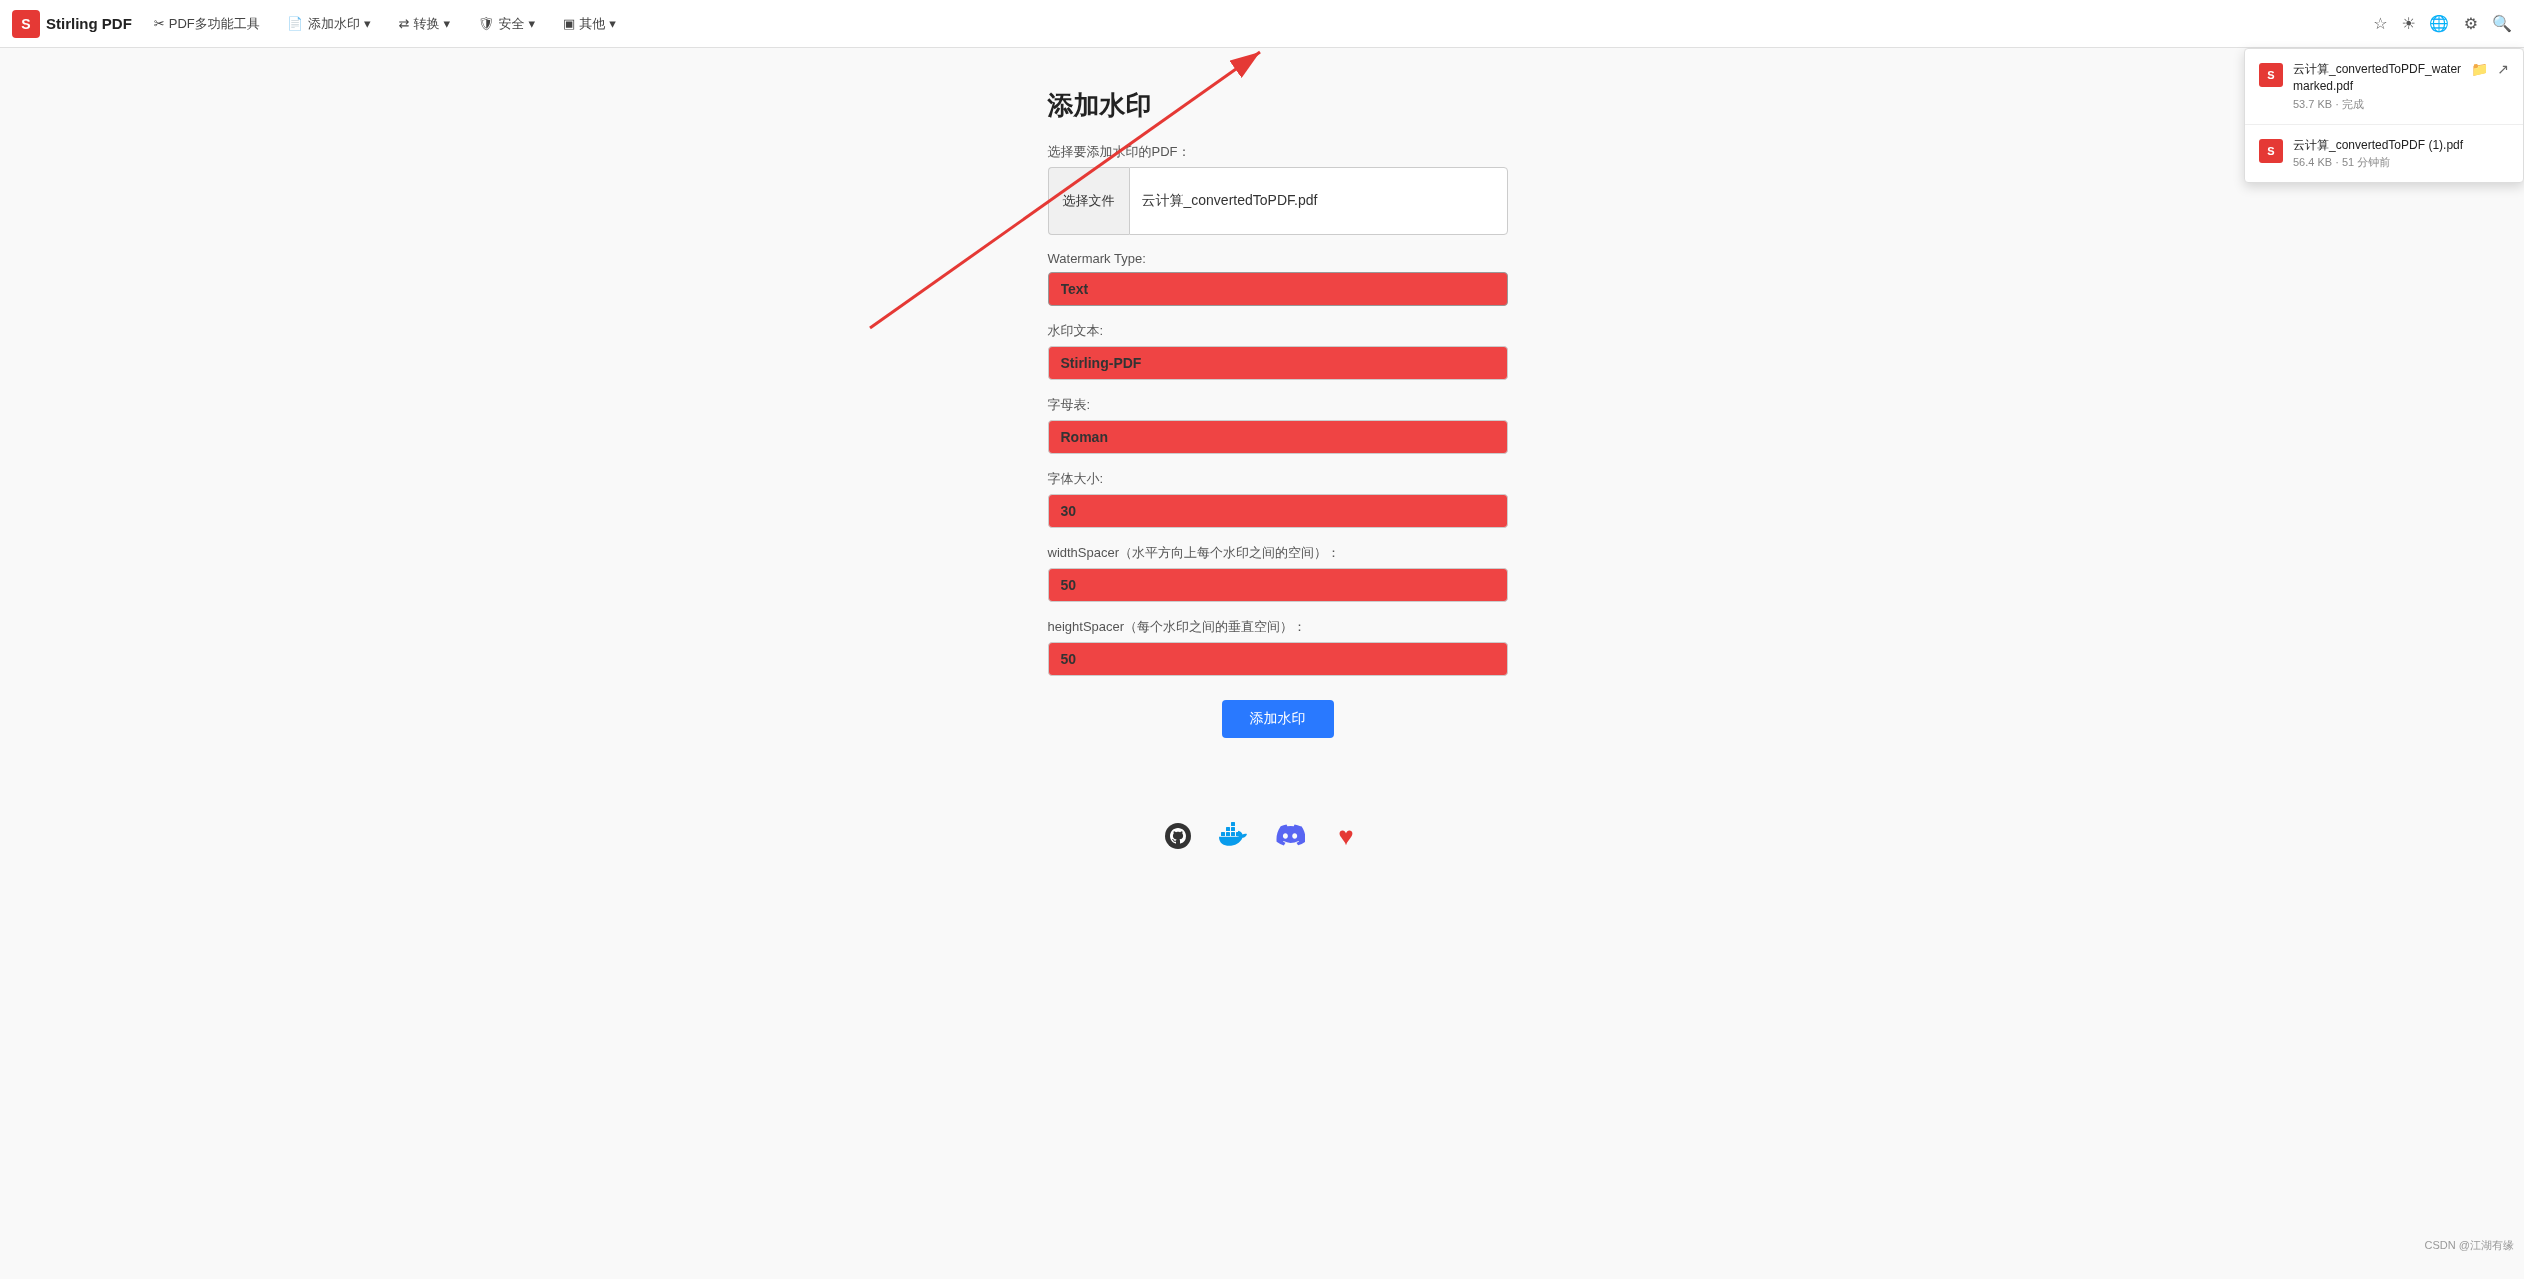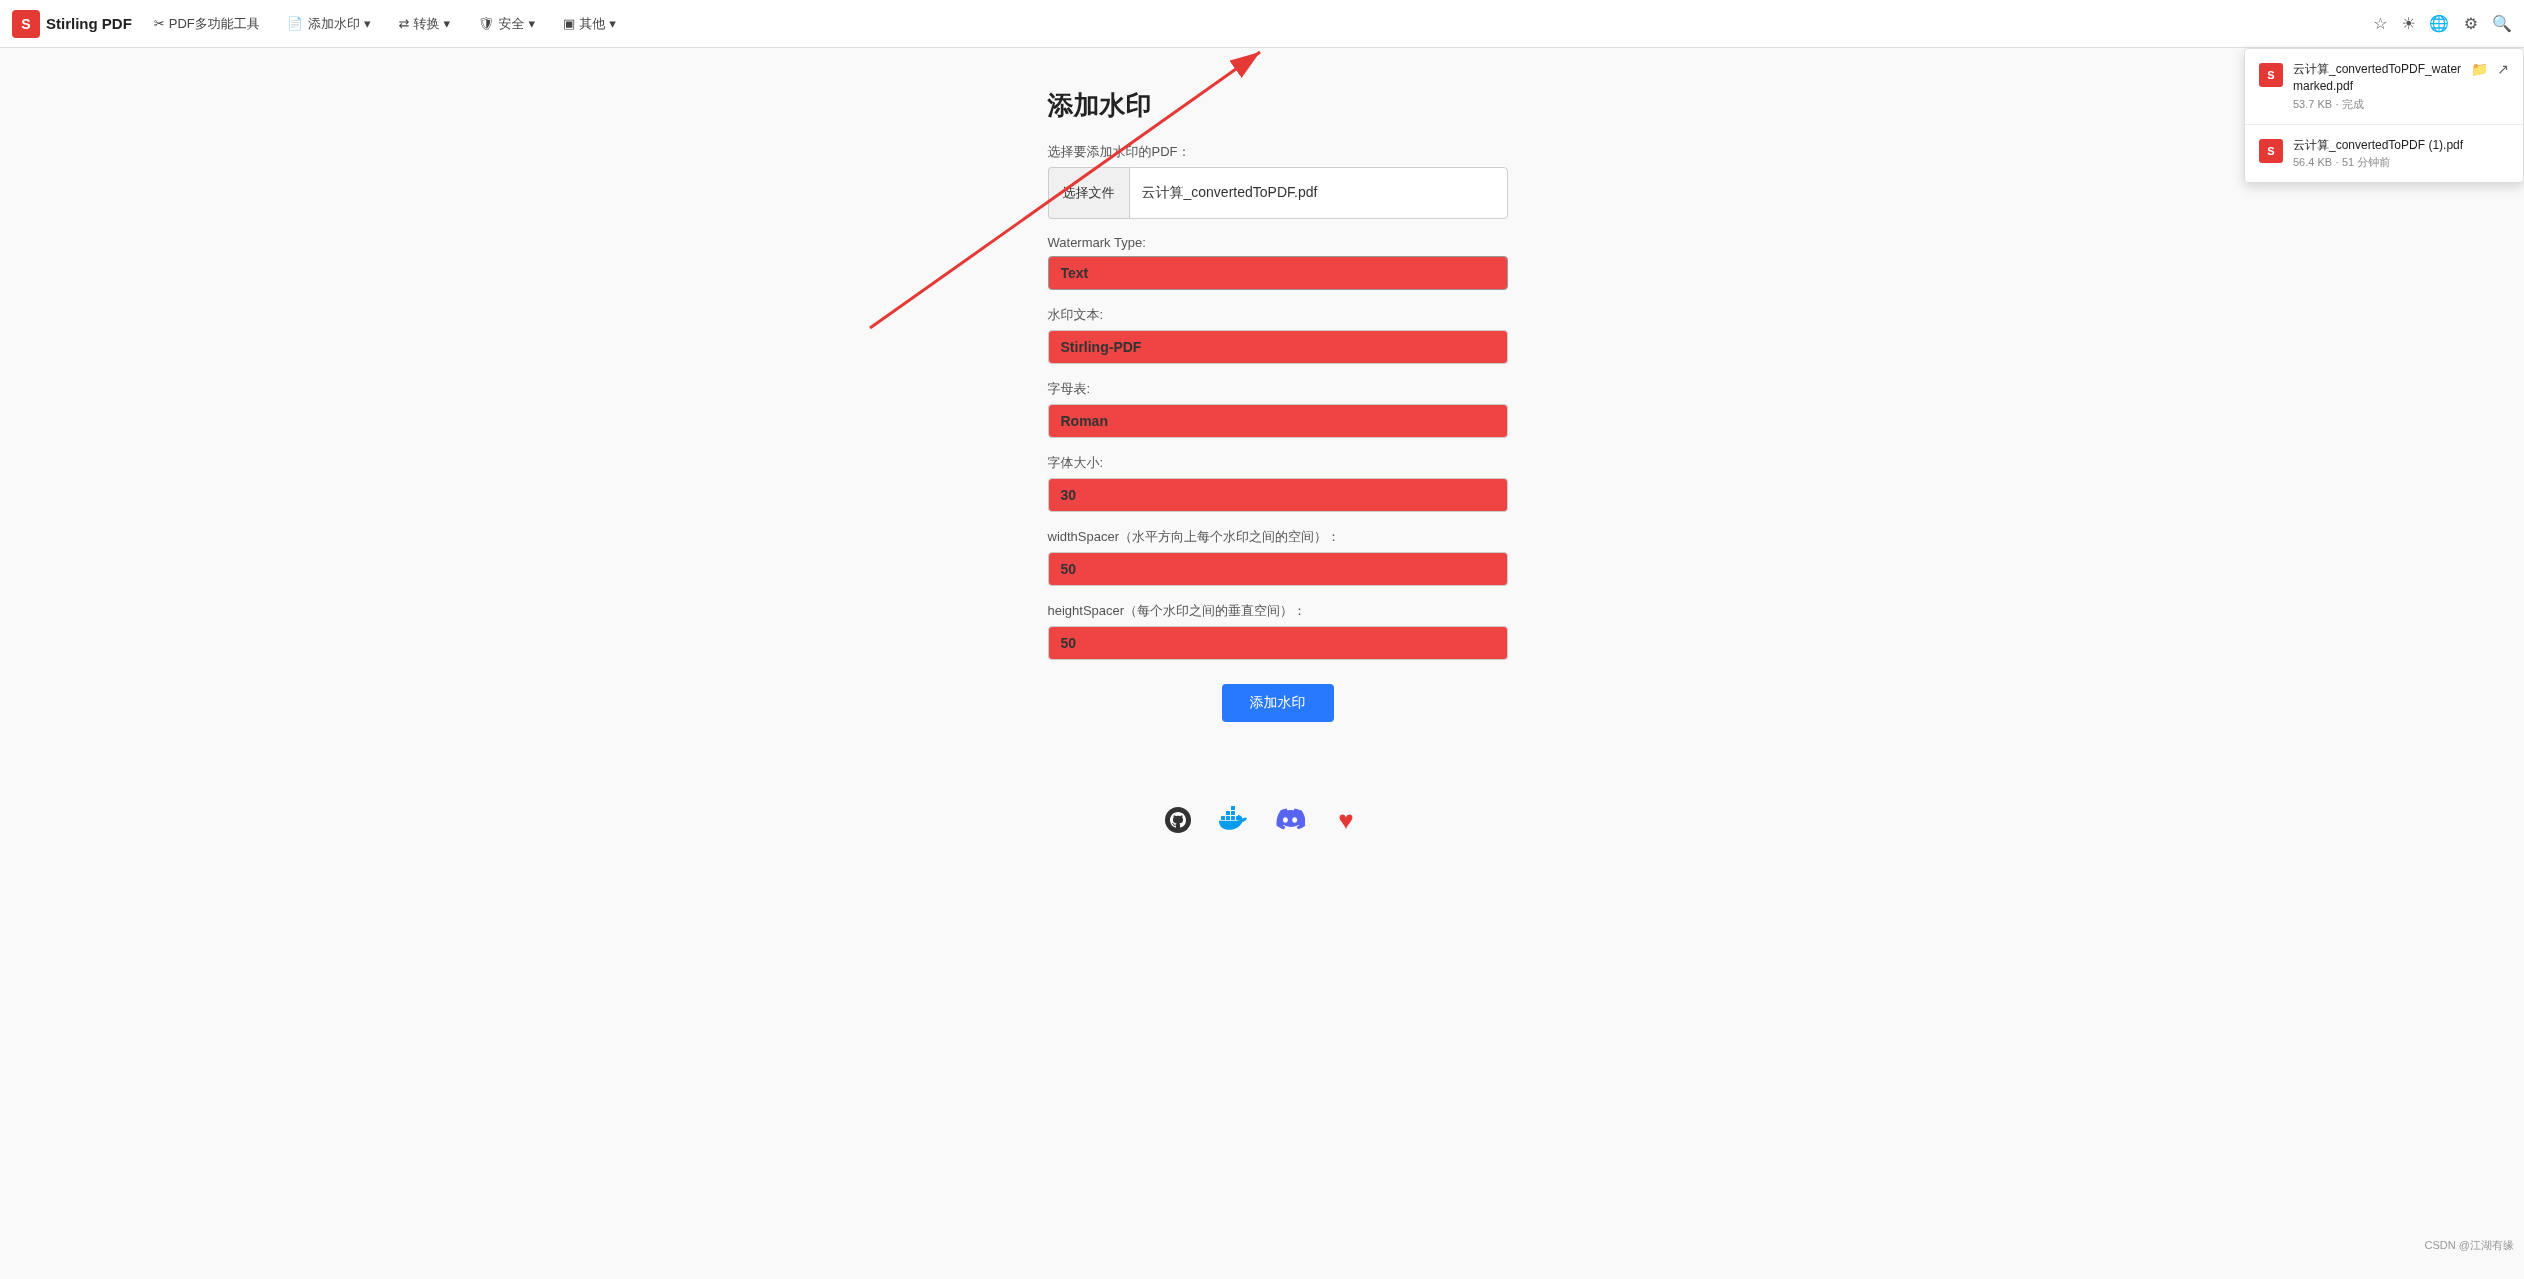--- a/index.html
+++ b/index.html
@@ -35,21 +35,21 @@
       font-size: 14px; color: #333; background: #ef4444; outline: none; font-weight: bold;
     }
 
     .file-row { display: flex; gap: 0; }
     .file-btn {
       padding: 8px 14px; background: #f0f0f0; border: 1px solid #ccc;
       border-right: none; border-radius: 4px 0 0 4px; font-size: 13px;
       cursor: pointer; white-space: nowrap; color: #333;
     }
     .file-name {
-      flex: 1; padding: 16px 12px; border: 1px solid #ccc;
+      flex: 1; padding: 24px 12px; border: 1px solid #ccc;
       border-radius: 0 4px 4px 0; font-size: 14px; color: #333; background: #fff;
     }
 
     .submit-row { display: flex; justify-content: center; margin-top: 24px; }
     .submit-btn {
       background: #2979ff; color: #fff; border: none; border-radius: 4px;
       padding: 10px 28px; font-size: 14px; cursor: pointer;
       font-weight: 500;
     }
 

